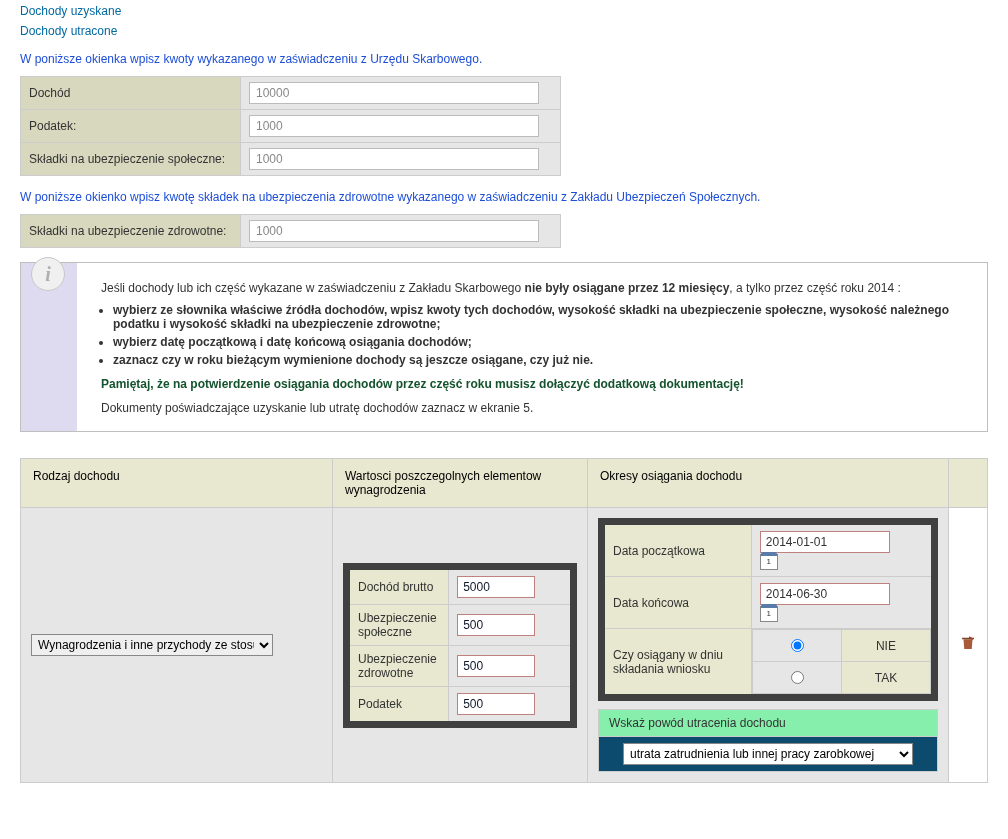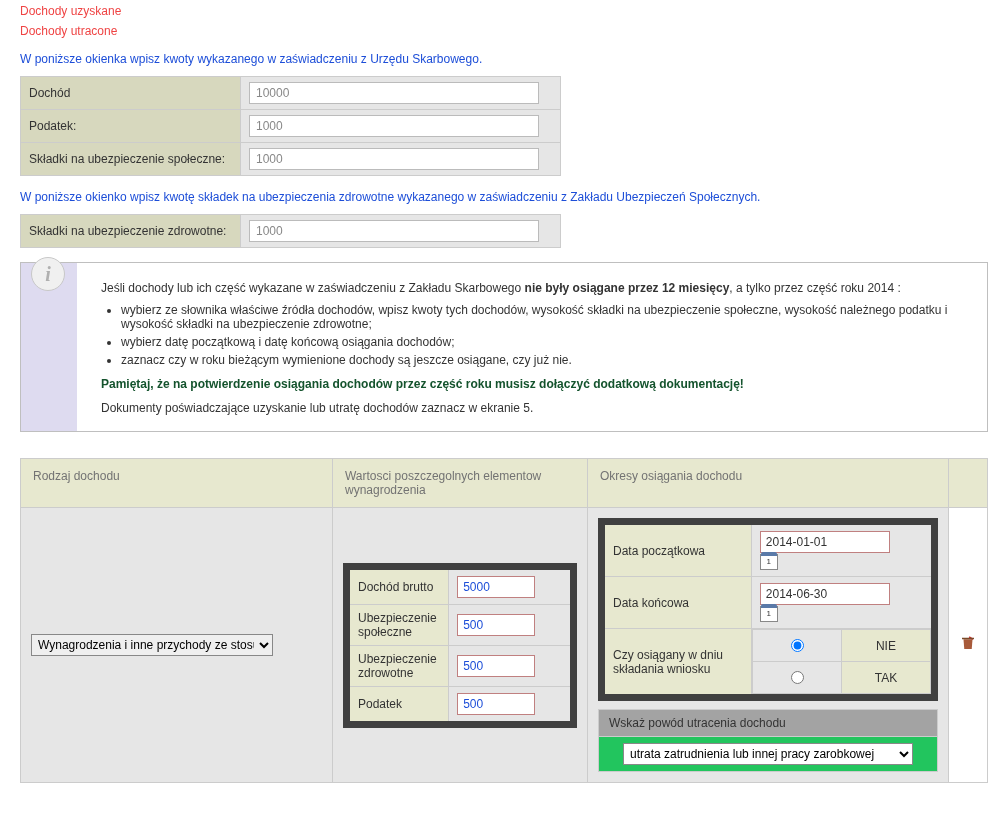--- a/index.html
+++ b/index.html
@@ -6,21 +6,21 @@
   body {
     font-family: Tahoma, Arial, sans-serif;
     font-size: 12px;
     color: #333;
     background: #fff;
     margin: 0;
     padding: 4px 20px 20px 20px;
     width: 1008px;
   }
   a.link {
-    color: #ef4444;
+    color: #0369a1;
     text-decoration: none;
     display: block;
     margin-bottom: 6px;
   }
   p.para {
     margin: 14px 0 10px 0;
     color: #1d4ed8;
   }
   table.form-tbl {
     border-collapse: collapse;
@@ -73,38 +73,38 @@
     font-family: Georgia, serif;
     font-style: italic;
     font-weight: bold;
     font-size: 20px;
     color: #b0b0b0;
   }
   .info-body {
     padding: 18px 16px 16px 24px;
     flex: 1;
   }
-  .info-body ul { margin: 8px 0 8px 20px; padding: 0; }
+  .info-body ul { margin: 8px 0 8px 12px; padding: 0; font-weight: bold; }
   .info-body li { margin-bottom: 4px; }
   .bold { font-weight: bold; }
   .red { color: #14532d; font-weight: bold; }
   .main-tbl {
     border-collapse: collapse;
     border: 1px solid #ccc;
     width: 100%;
     margin-top: 26px;
   }
   .main-tbl > tbody > tr > th {
     background: #e7e8cf;
     border: 1px solid #ccc;
     text-align: left;
     font-weight: normal;
     padding: 10px 12px;
     vertical-align: top;
-    color: #737373;
+    color: #000000;
   }
   .main-tbl > tbody > tr > td {
     border: 1px solid #ccc;
     background: #e6e6e6;
     padding: 10px;
     vertical-align: middle;
   }
   .main-tbl > tbody > tr > td.last {
     background: #fff;
     vertical-align: middle;
@@ -133,21 +133,21 @@
     background: #e7e8cf;
     width: 45%;
   }
   .inner-tbl td.iv {
     background: #e6e6e6;
   }
   input.small-txt {
     border: 1px solid #c08080;
     padding: 3px 5px;
     width: 78px;
-    color: #1d4ed8;
+    color: #0f172a;
     font-family: inherit;
     font-size: 12px;
   }
   input.date-txt {
     border: 1px solid #c08080;
     padding: 3px 5px;
     width: 130px;
     color: #333;
     font-family: inherit;
     font-size: 12px;
@@ -182,21 +182,21 @@
     padding: 6px 10px;
     background: #e6e6e6;
   }
   .radio-tbl td.rl {
     background: #e7e8cf;
     width: 50%;
     text-align: center;
   }
   .section-label {
     padding: 6px 10px;
-    background: #a3a3a3;
+    background: #86efac;
     border: 1px solid #ccc;
     border-bottom: none;
   }
   .sel-wide {
     border: 1px solid #888;
     font-family: inherit;
     font-size: 12px;
     padding: 2px;
     width: 290px;
     background: #fff;
@@ -329,21 +329,21 @@
                 <td style="width:40px;text-align:center"><input type="radio" name="czy" style=""></td>
                 <td class="rl">TAK</td>
               </tr>
             </tbody>
                   </table>
           </td>
         </tr>
       </tbody>
           </table>
       <div class="section-label">Wskaż powód utracenia dochodu</div>
-      <div style="border:1px solid #ccc;padding:6px 24px;background:#22c55e">
+      <div style="border:1px solid #ccc;padding:6px 24px;background:#0c4a6e">
         <select class="sel-wide">
           <option>utrata zatrudnienia lub innej pracy zarobkowej</option>
         </select>
       </div>
     </td>
     <td class="last">
       <span class="del-icon">
         <svg viewBox="0 0 24 24">
               <path fill="#a85a3a" d="M6 7h12l-1 13H7z"></path>
               <path fill="#c33" d="M14 3l5 3-1 2-5-3z"></path>

